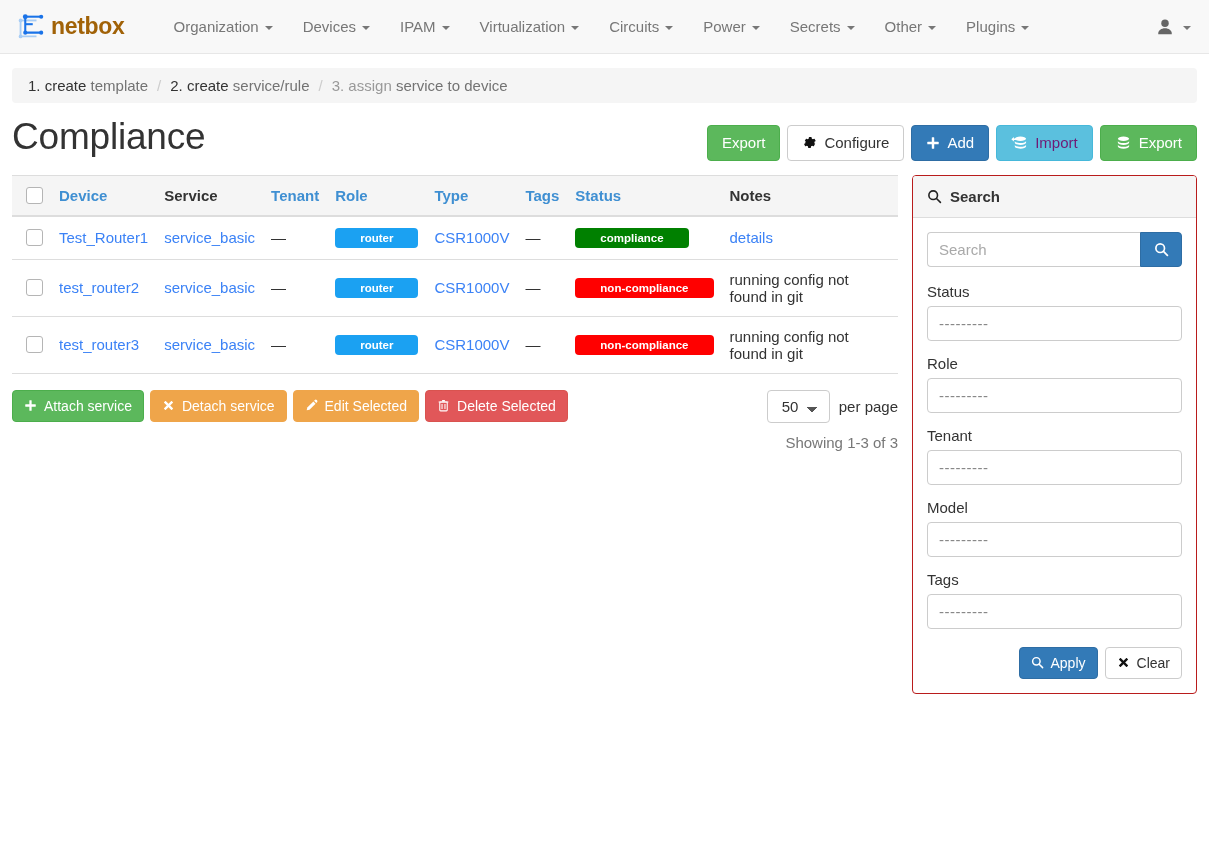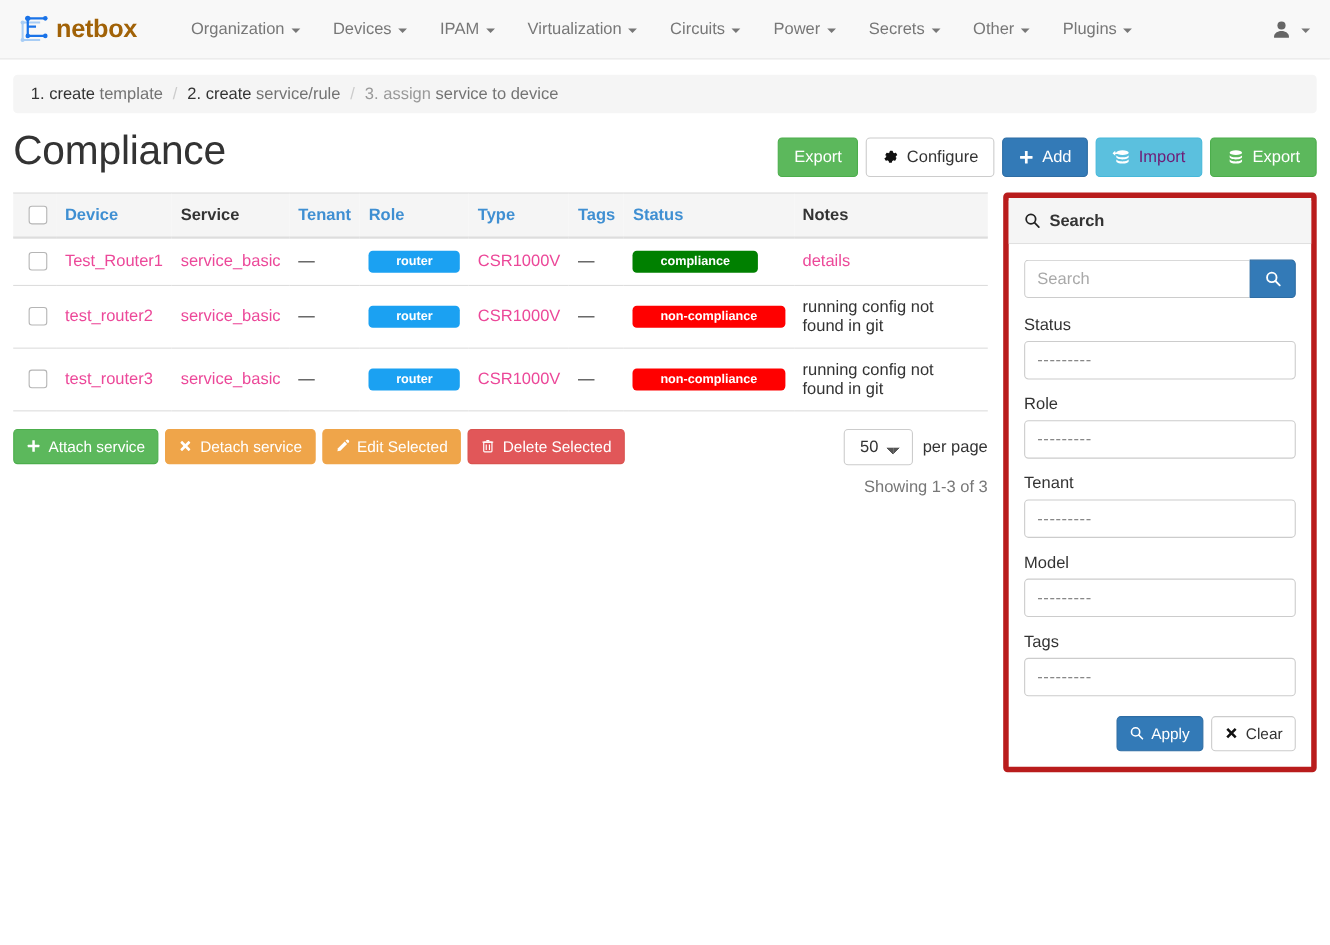--- a/index.html
+++ b/index.html
@@ -163,21 +163,21 @@
   table.data-table tbody tr:first-child td { border-top: none; }
   .col-check { width: 34px; padding-left: 14px !important; }
   .chk {
     width: 17px; height: 17px;
     border: 1px solid #b5b5b5;
     border-radius: 3px;
     background: #fff;
     display: block;
     cursor: pointer;
   }
-  .lnk { color: #ec4899; cursor: pointer; }
+  .lnk { color: #3b82f6; cursor: pointer; }
   .dash { color: #555; }
   .note-warn { color: #a3854e; }
   .badge {
     display: inline-block;
     border-radius: 4px;
     color: #fff;
     font-size: 11.5px;
     font-weight: bold;
     padding: 3px 25px;
     line-height: 1.25;
@@ -220,21 +220,21 @@
   }
   .pp-label { font-size: 15px; color: #333; }
   .showing {
     font-size: 15px;
     color: #777777;
     margin-top: 11px;
   }
 
   
   .panel {
-    border: 5px solid #b91c1c;
+    border: 1px solid #b91c1c;
     border-radius: 4px;
     background: #fff;
   }
   .panel-head {
     background: #f5f5f5;
     border-bottom: 1px solid #dddddd;
     padding: 12px 14px;
     display: flex;
     align-items: center;
     gap: 8px;

